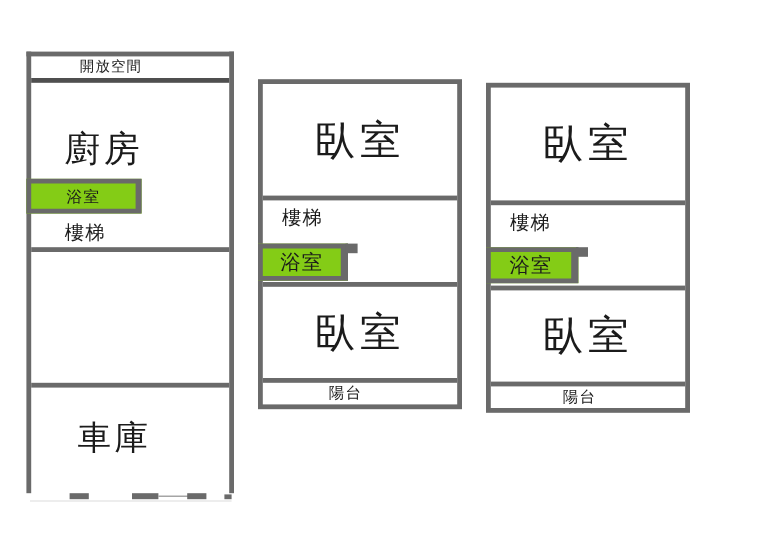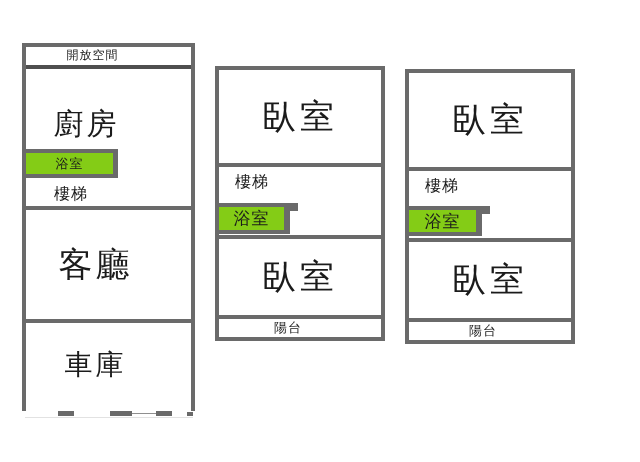--- a/index.html
+++ b/index.html
@@ -146,23 +146,20 @@
     <div class="kitchen">
       <span>廚房</span>
     </div>
     <div class="bath-box">
       <span>浴室</span>
     </div>
     <div class="stairs">
       <span>樓梯</span>
     </div>
     <div class="divider div-a"></div>
-    <div class="living">
-      <span>客廳</span>
-    </div>
     <div class="divider div-b"></div>
     <div class="garage">
       <span>車庫</span>
     </div>
   </div>
 
   <div class="dash dash-a"></div>
   <div class="dash dash-b"></div>
   <div class="dash dash-line"></div>
   <div class="dash dash-c"></div>

